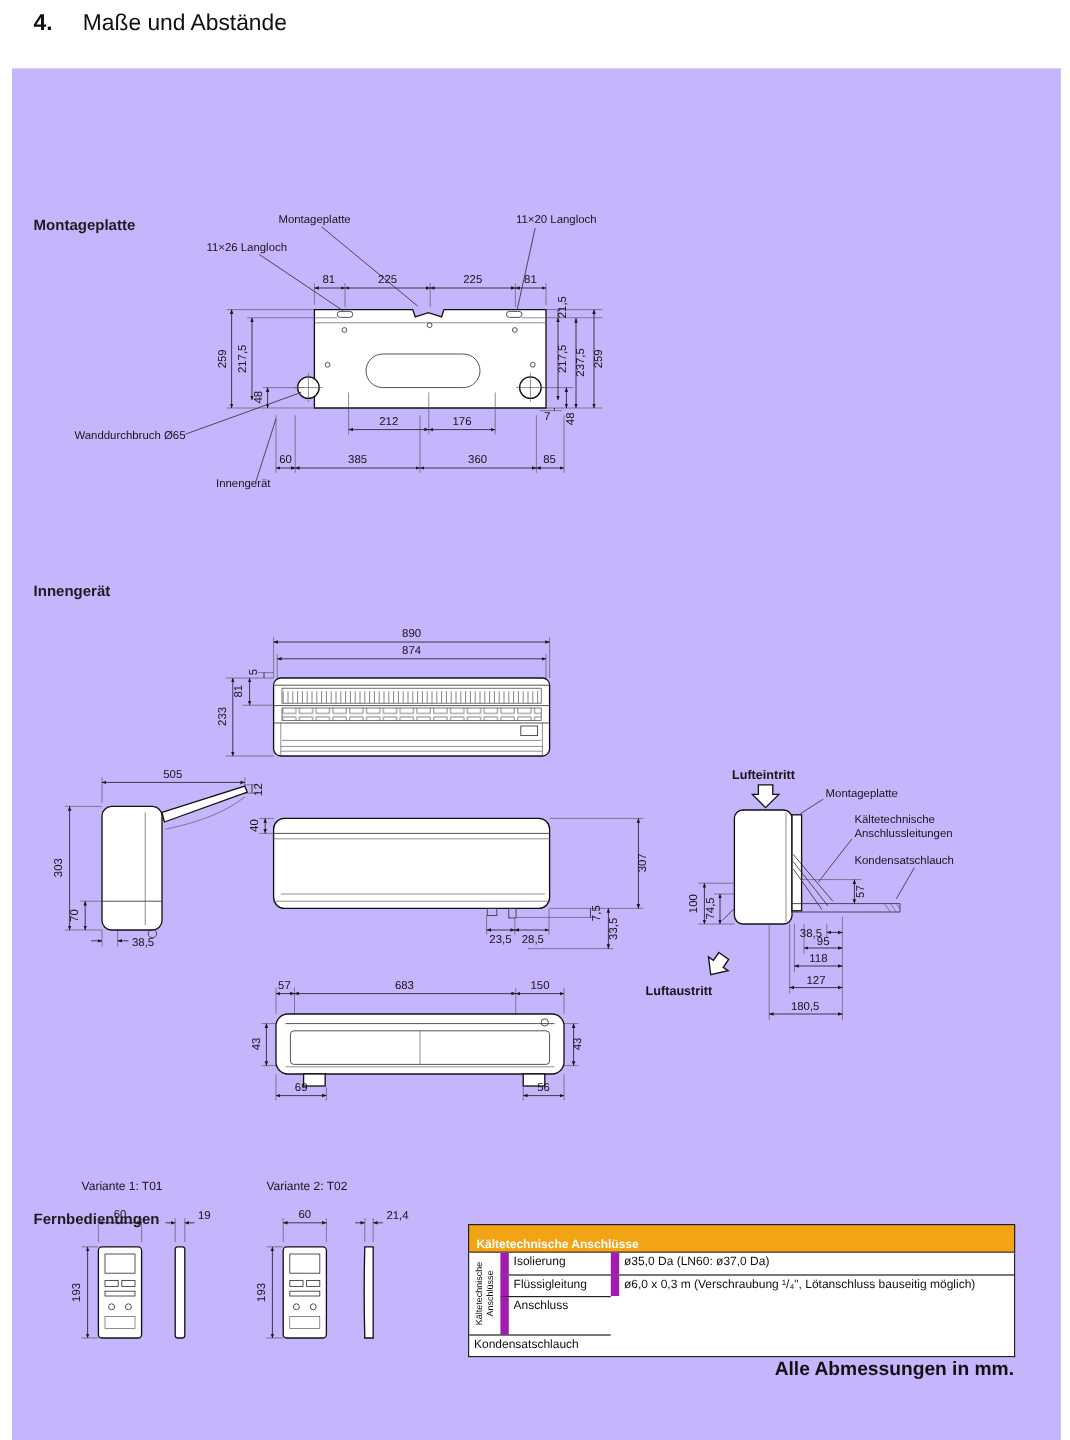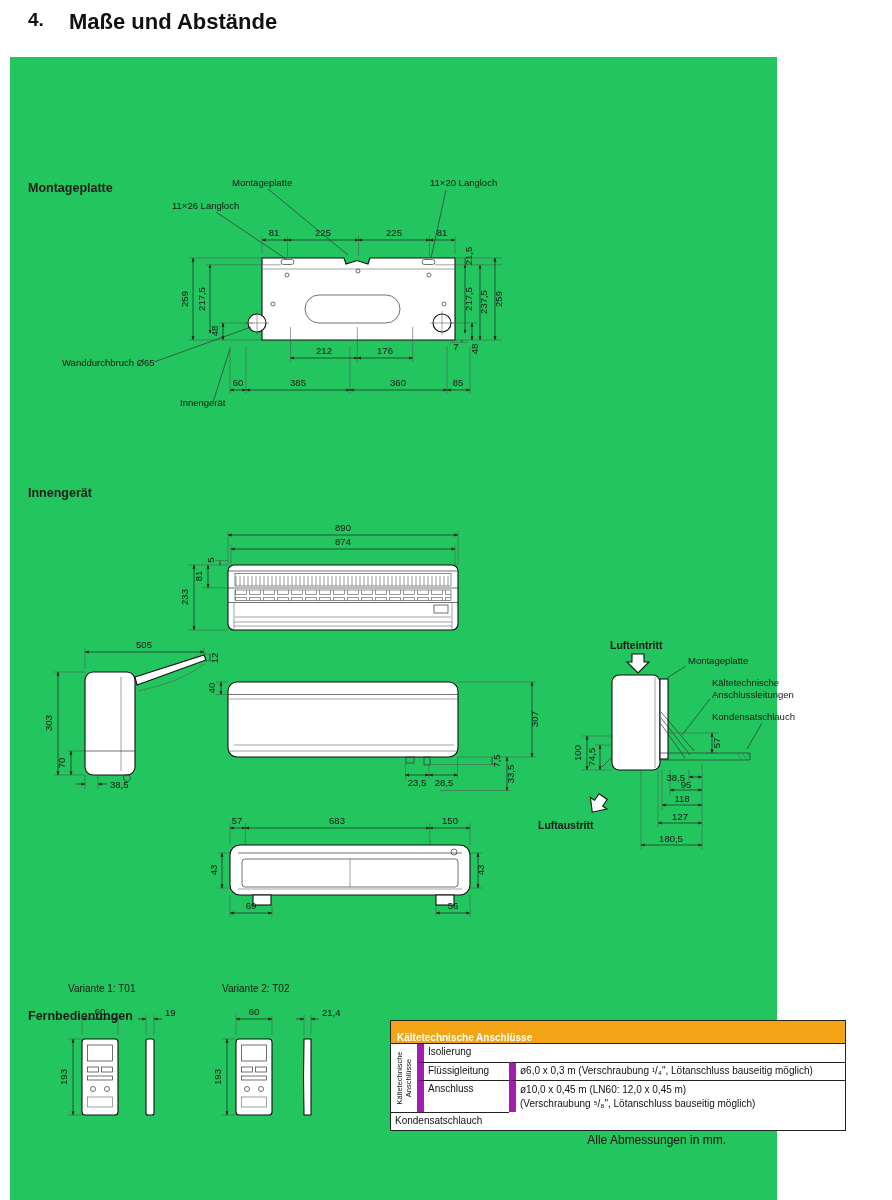--- a/index.html
+++ b/index.html
@@ -1,20 +1,20 @@
 <!DOCTYPE html>
 <html><head>
 <meta charset="utf-8">
 <style>
   *{box-sizing:border-box;margin:0;padding:0}
   html,body{width:892px;height:1200px}
   body{background:#fff;font-family:"Liberation Sans",sans-serif;position:relative;overflow:hidden;color:#111}
   .hdr-num{position:absolute;left:28px;top:9px;font-size:19px;font-weight:bold;color:#101010}
-  .hdr-title{position:absolute;left:69px;top:9px;font-size:22px;font-weight:bold;color:#101010}
-  .panel{position:absolute;left:10px;top:57px;width:767px;height:1143px;background:#22c55e}
+  .hdr-title{position:absolute;left:69px;top:9px;font-size:19px;font-weight:normal;color:#101010}
+  .panel{position:absolute;left:10px;top:57px;width:874px;height:1143px;background:#c4b5fd}
   .sec{position:absolute;left:18px;font-size:12.5px;font-weight:bold;color:#1c1c1c}
   #sec-mp{top:124px}#sec-iv{top:429px}#sec-fb{top:952px}
   svg.draw{position:absolute;left:0;top:0}
   .draw text{fill:#161616}
   .dl{font-size:9.5px;text-anchor:middle}
   .cl{font-size:9.5px}
   .vl{font-size:10px}
   .bl{font-size:10.5px;font-weight:bold}
   .f{stroke:#111;stroke-width:1.1;fill:#fff}
   .t{stroke:#333;stroke-width:.7;fill:none}
@@ -23,21 +23,21 @@
   .m{marker-start:url(#ar);marker-end:url(#ar)}
   .me{marker-end:url(#ar)}
   .ktable{position:absolute;left:380px;top:963px;width:456px;font-size:10px;color:#111}
   .kt-header{background:#f2a415;color:#fff;font-weight:bold;border:1px solid #222;padding:11px 6px;height:18px}
   .kt-body{display:grid;grid-template-columns:26px 92px 1fr;grid-template-rows:18px 18px 32px 18px;background:#fff;border:1px solid #222;border-top:none}
   .ktc{border-left:7px solid #a21caf;border-top:1px solid #222;padding:2px 4px;white-space:nowrap;overflow:hidden}
   .no-t{border-top:none}
   .kt-side{position:relative;grid-column:1;grid-row:1/4}
   .kt-rot{position:absolute;left:50%;top:50%;transform:translate(-50%,-50%) rotate(-90deg);font-size:7.5px;line-height:1.25;text-align:center;white-space:nowrap}
   .kt-val3 div{line-height:14px}
-  .footer-note{position:absolute;right:51px;top:1076px;font-size:12px;font-weight:normal;color:#111}
+  .footer-note{position:absolute;right:39px;top:1076px;font-size:16px;font-weight:bold;color:#111}
 </style>
 </head>
 <body>
 
 <div class="hdr-num">4.</div>
 <div class="hdr-title">Maße und Abstände</div>
 
 <div class="panel">
 
   <div class="sec" id="sec-mp">Montageplatte</div>
@@ -316,25 +316,22 @@
   <div class="ktable">
     <div class="kt-header">Kältetechnische Anschlüsse</div>
     <div class="kt-body">
       <div class="kt-side">
         <div class="kt-rot">
           <div>Kältetechnische</div>
           <div>Anschlüsse</div>
         </div>
       </div>
       <div class="ktc no-t" style="grid-column:2;grid-row:1">Isolierung</div>
+      <div class="ktc no-t" style="grid-column:3;grid-row:1">ø35,0 Da (LN60: ø37,0 Da)</div>
       <div class="ktc" style="grid-column:2;grid-row:2">Flüssigleitung</div>
       <div class="ktc" style="grid-column:3;grid-row:2">ø6,0 x 0,3 m (Verschraubung ¹/₄", Lötanschluss bauseitig möglich)</div>
       <div class="ktc" style="grid-column:2;grid-row:3">Anschluss</div>
-      <div class="ktc kt-val3" style="grid-column:3;grid-row:3">
-        <div>ø10,0 x 0,45 m (LN60: 12,0 x 0,45 m)</div>
-        <div>(Verschraubung ⁵/₈", Lötanschluss bauseitig möglich)</div>
-      </div>
       <div class="ktc" style="grid-column:1/3;grid-row:4;border-left:none">Kondensatschlauch</div>
     </div>
   </div>
 
   <div class="footer-note">Alle Abmessungen in mm.</div>
 </div>
 
 </body></html>

